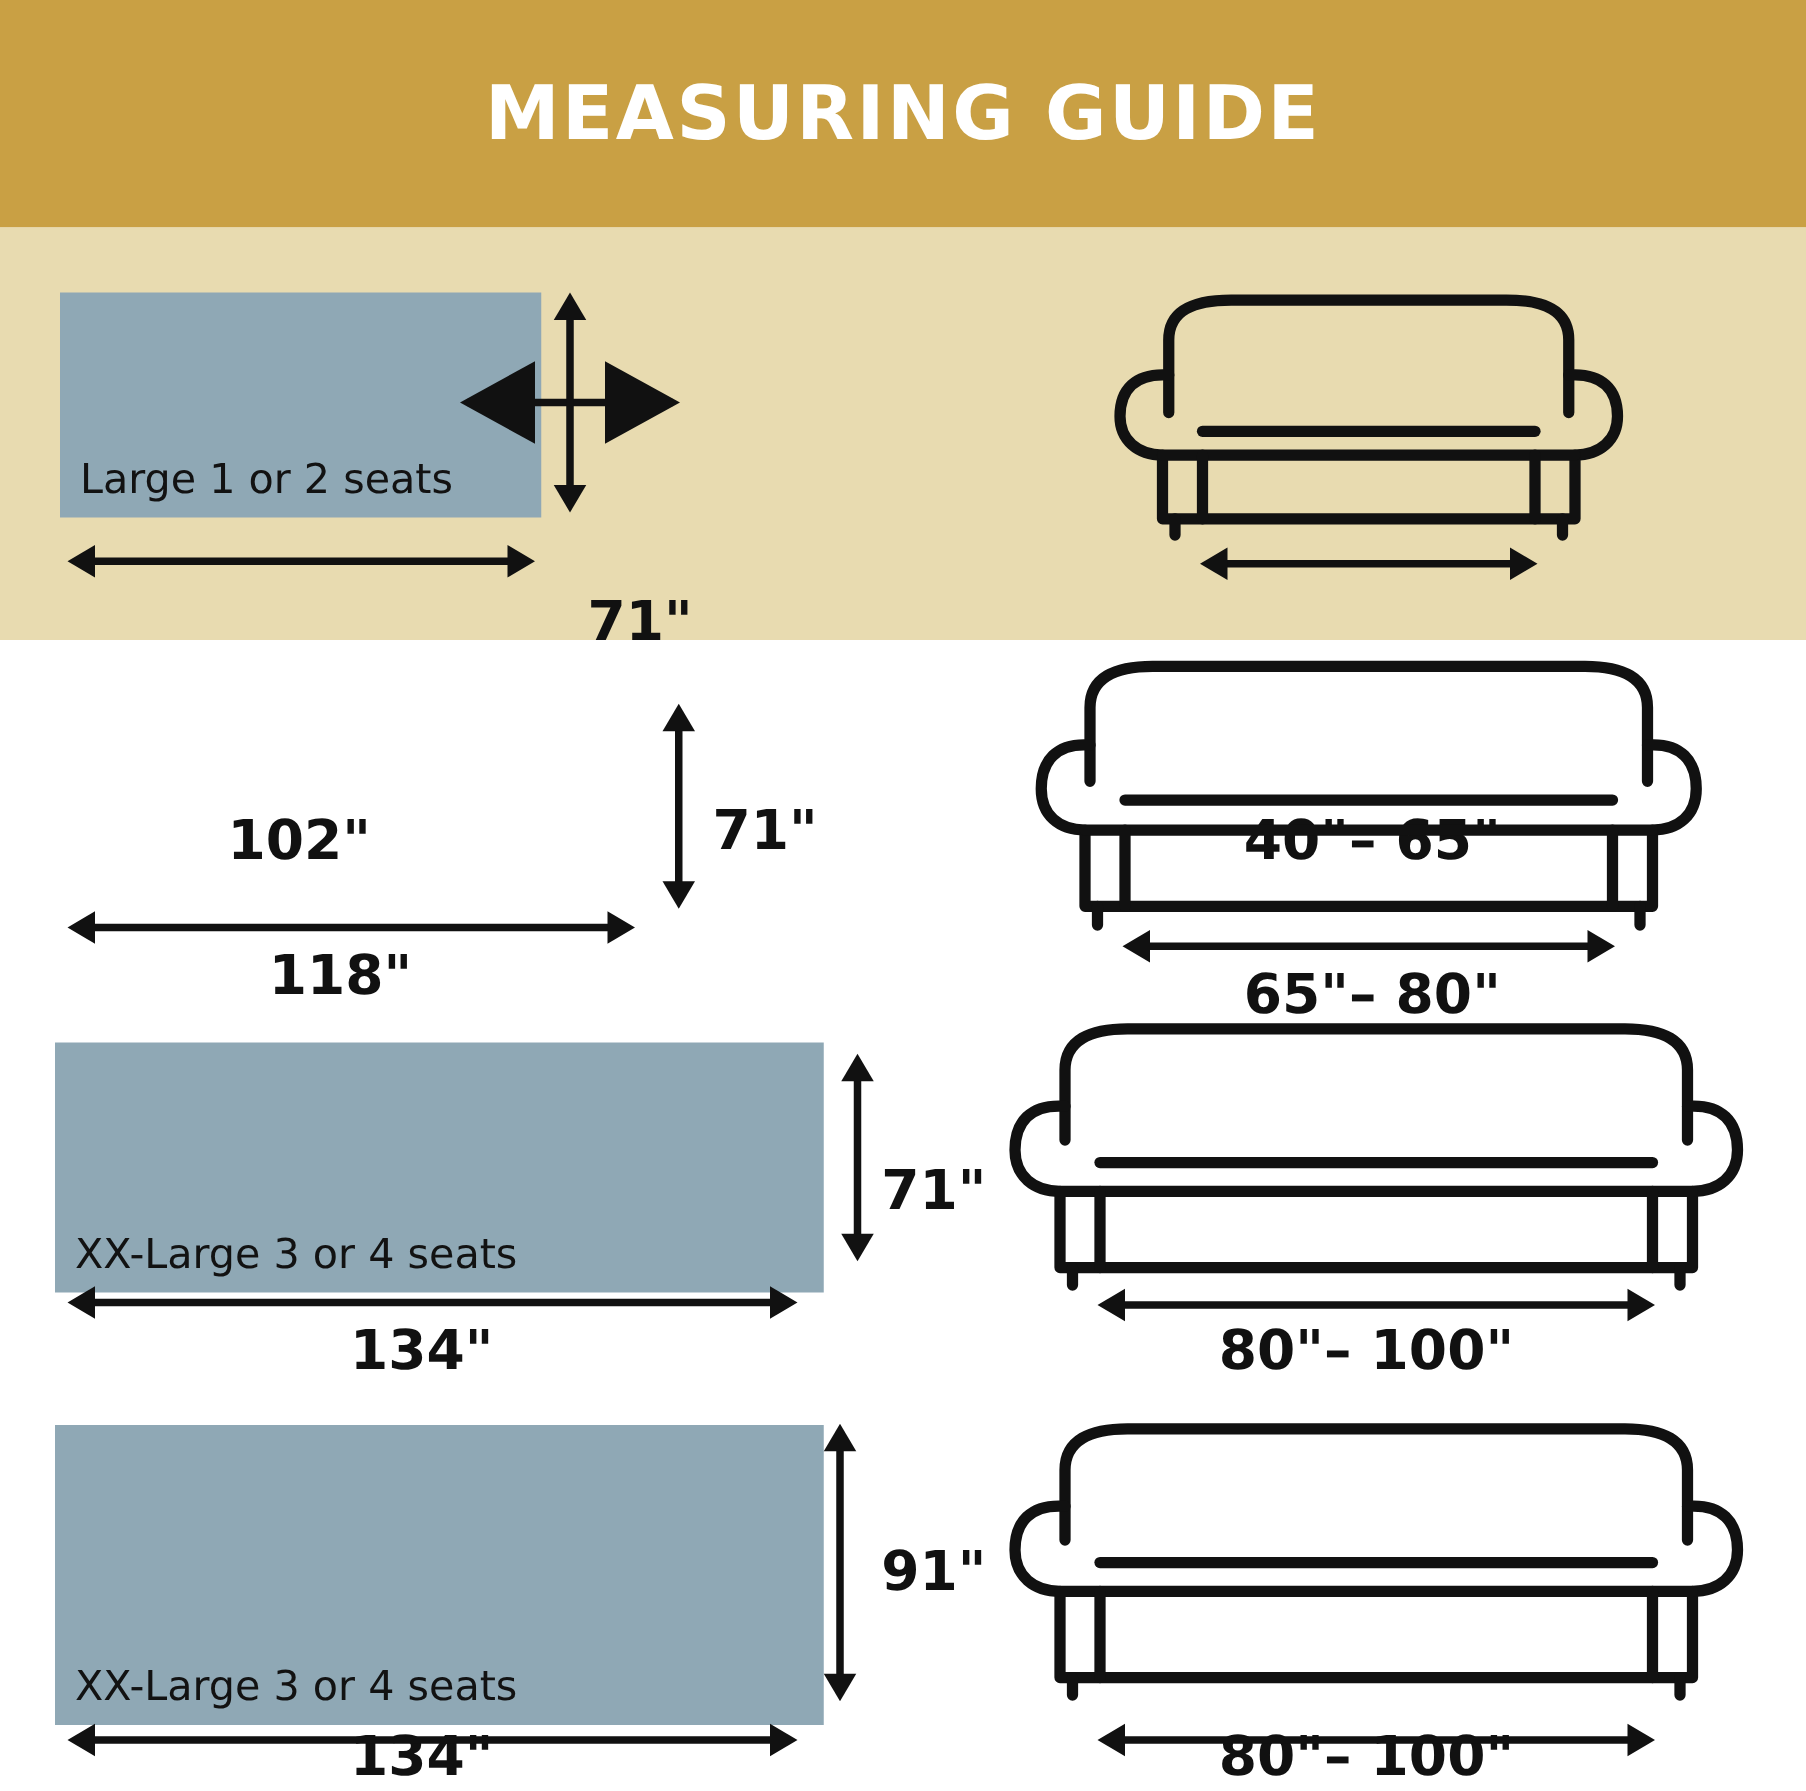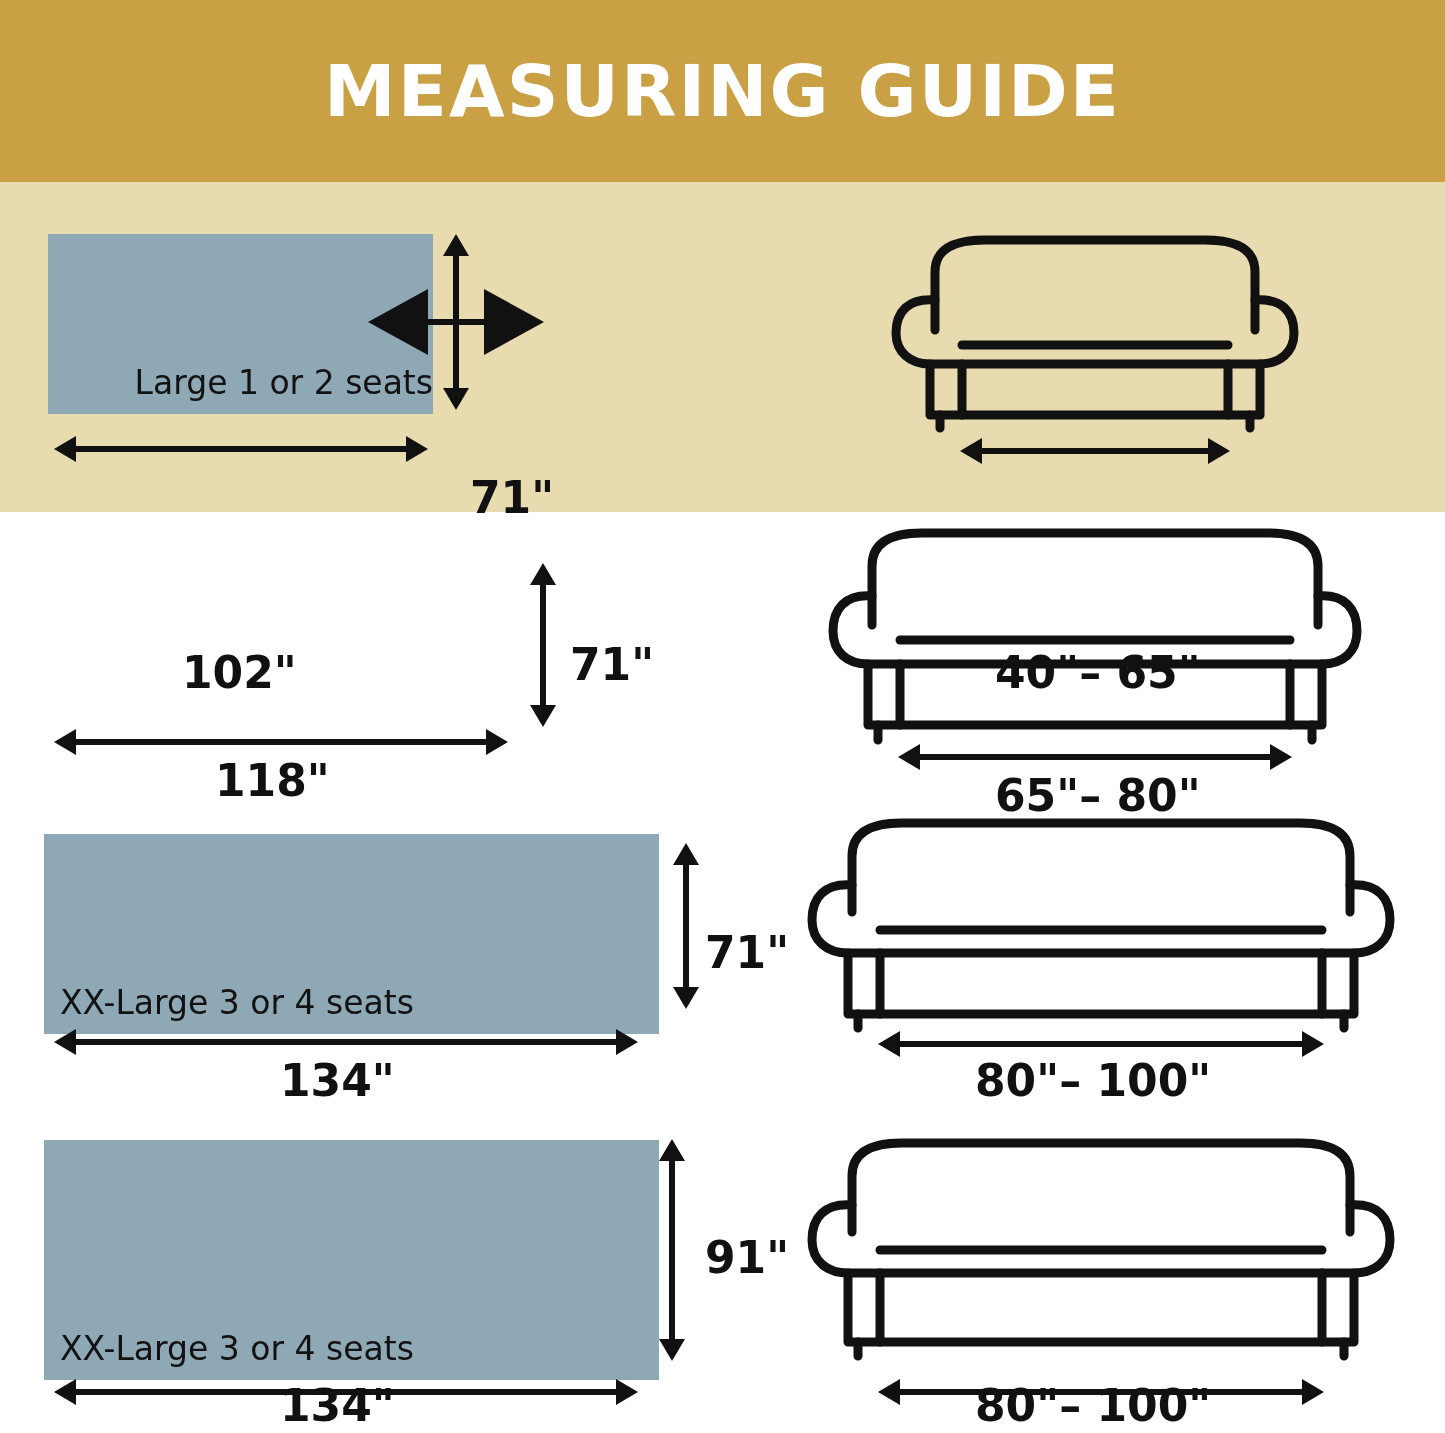--- a/index.html
+++ b/index.html
@@ -36,21 +36,21 @@
   .header-title {
     position: absolute;
     left: 0;
     top: 0;
     width: 1445px;
     height: 182px;
     display: flex;
     align-items: center;
     justify-content: center;
     color: #ffffff;
-    font-size: 72px;
+    font-size: 60px;
     font-weight: bold;
     letter-spacing: 2px;
     font-family: "DejaVu Sans", sans-serif;
   }
 
   
   .band {
     position: absolute;
     left: 0;
     top: 182px;
@@ -116,21 +116,21 @@
 
 <div class="page">
 
   <div class="header">
     <div class="header-title">MEASURING GUIDE</div>
   </div>
 
   <div class="band"></div>
 
   <div class="row" id="row-1">
-    <div class="swatch" style="left:48px; top:52px; width:385px; height:180px;justify-content:flex-end;">
+    <div class="swatch" style="left:48px; top:52px; width:385px; height:180px;">
       <div class="swatch-label">Large  1 or 2 seats</div>
     </div>
     <div class="dim big" style="left:470px; top:290px;">71"</div>
     <div class="dim big" style="left:182px; top:465px;">102"</div>
     <div class="dim big" style="left:995px; top:465px;">40"– 65"</div>
   </div>
 
   <div class="row" id="row-2">
     <div class="dim big" style="left:570px; top:127px;">71"</div>
     <div class="dim big" style="left:215px; top:243px;">118"</div>

